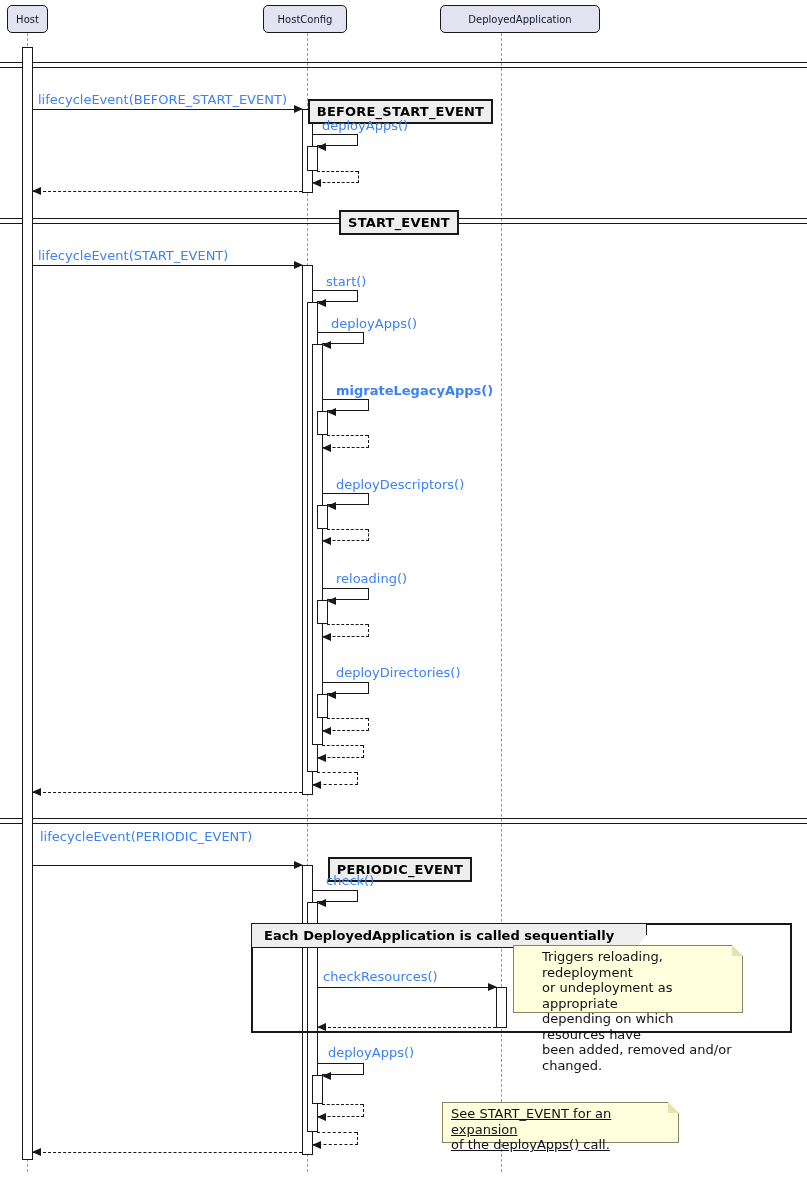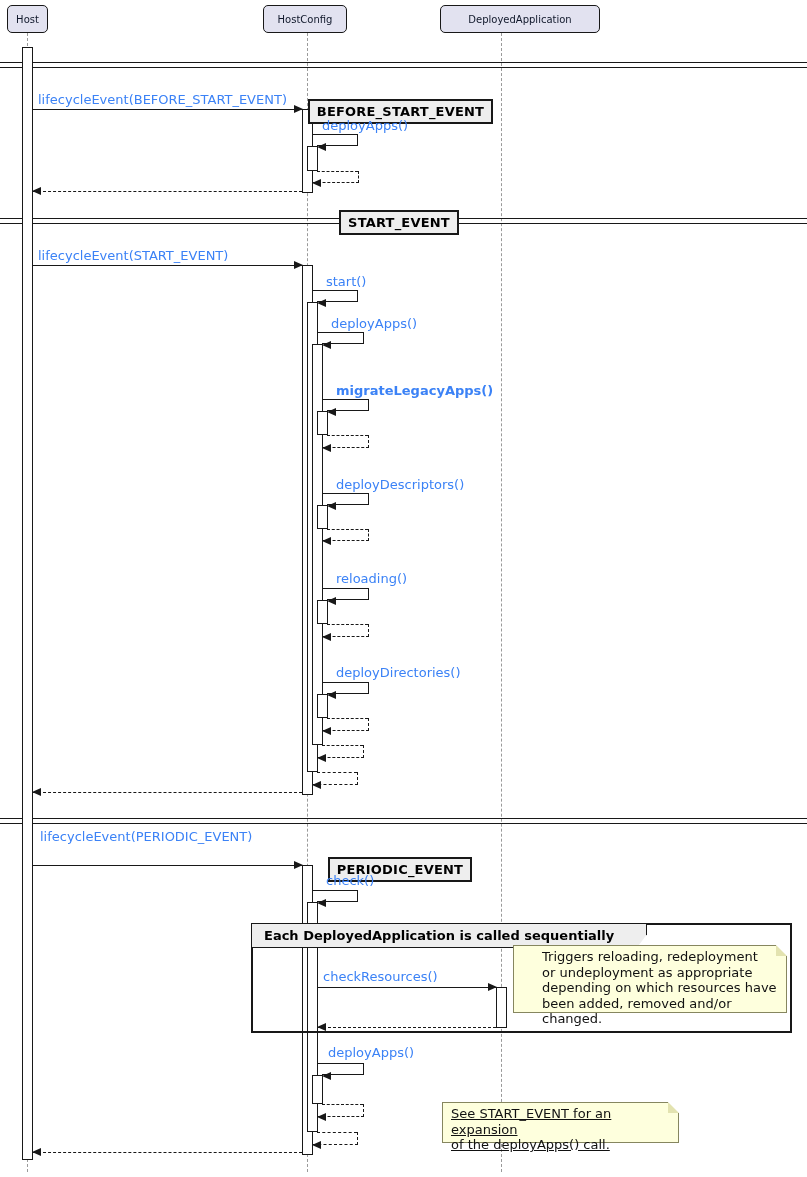--- a/index.html
+++ b/index.html
@@ -203,21 +203,21 @@
 <div class="divider-box" style="left:328px;top:811px;width:144px;height:25px;margin-top:46px;">
   <span>PERIODIC_EVENT</span>
 </div>
 
 <div class="group-box" style="left:251px;top:923px;width:541px;height:110px;">
   <div class="group-header" style="width:396px;height:25px;">
     <span>Each DeployedApplication is called sequentially</span>
   </div>
 </div>
 
-<div class="note" style="left:513px;top:945px;width:274px;height:68px;padding-left:28px;">Triggers reloading, redeployment
+<div class="note" style="left:513px;top:945px;width:230px;height:68px;padding-left:28px;">Triggers reloading, redeployment
 or undeployment as appropriate
 depending on which resources have
 been added, removed and/or changed.</div>
 <div class="note" style="left:442px;top:1102px;width:237px;height:41px;text-decoration:underline;">See START_EVENT for an expansion
 of the deployApps() call.</div>
 
 <div class="lbl" style="left:38px;top:92px;">lifecycleEvent(BEFORE_START_EVENT)</div>
 <div class="lbl" style="left:322px;top:118px;">deployApps()</div>
 <div class="lbl" style="left:38px;top:248px;">lifecycleEvent(START_EVENT)</div>
 <div class="lbl" style="left:326px;top:274px;">start()</div>

